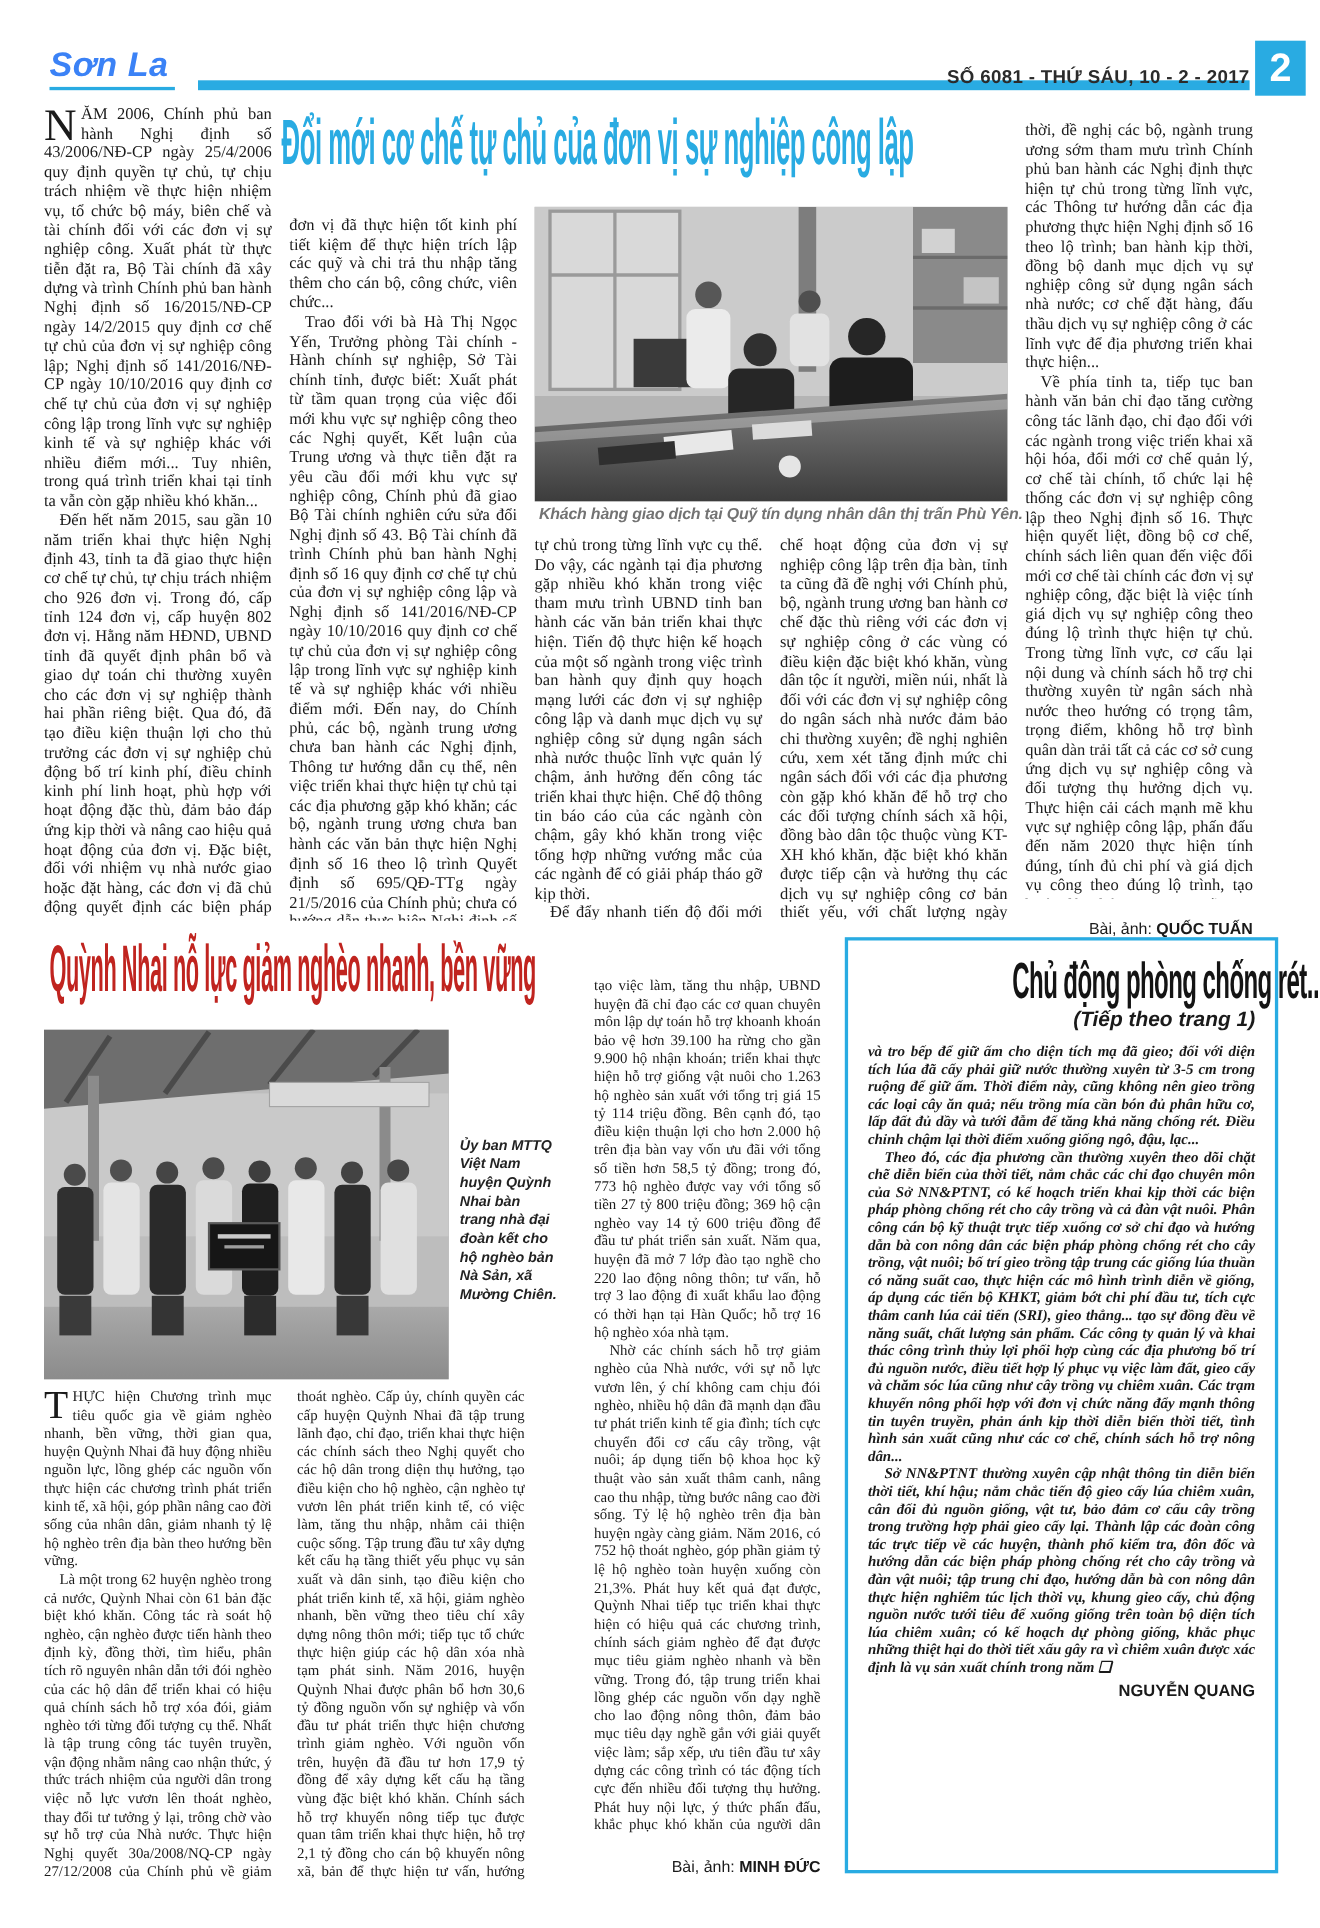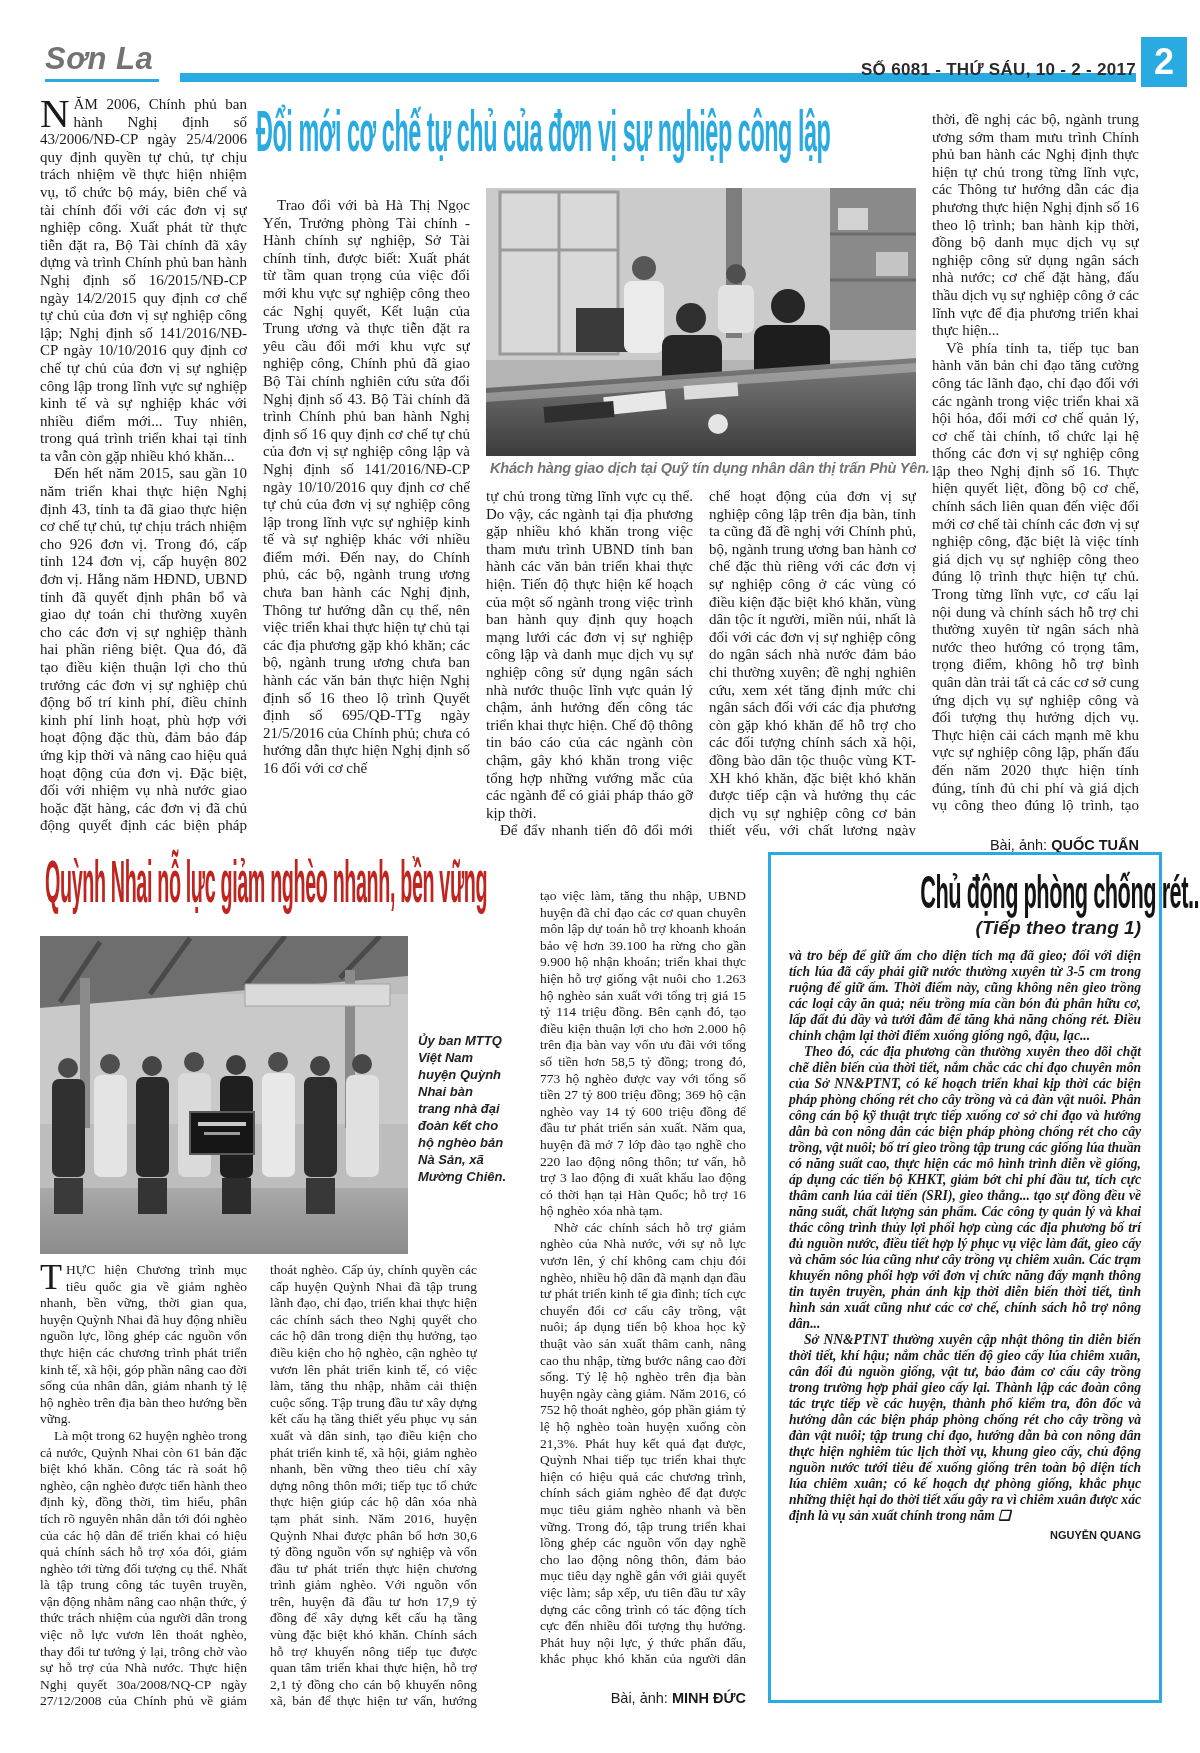--- a/index.html
+++ b/index.html
@@ -2,21 +2,21 @@
 <html><head>
 <meta charset="utf-8">
 <style>
   html,body{margin:0;padding:0;background:#e9e9e9;}
   .page{position:relative;width:1200px;height:1753px;background:#ffffff;
         font-family:"Liberation Serif",serif;color:#1a1a1a;overflow:hidden;margin:0 auto;}
   .abs{position:absolute;}
 
   
   .logo{font-family:"Liberation Sans",sans-serif;font-weight:bold;font-style:italic;
-        font-size:31px;color:#737373;letter-spacing:0.5px;
+        font-size:31px;color:#3b82f6;letter-spacing:0.5px;
         border-bottom:3px solid #29abe2;padding:0 6px 3px 0;line-height:34px;}
   .hbar{background:#29abe2;height:9px;}
   .issue{font-family:"Liberation Sans",sans-serif;font-weight:bold;font-size:17px;
          color:#2b2b2b;text-align:right;letter-spacing:0.3px;}
   .pagebox{background:#29abe2;color:#fff;font-family:"Liberation Sans",sans-serif;
            font-weight:bold;font-size:36px;display:flex;align-items:center;justify-content:center;}
 
   
   .hwrap{overflow:visible;white-space:nowrap;}
   .h-inner{display:inline-block;font-family:"Liberation Sans",sans-serif;font-weight:bold;
@@ -44,21 +44,21 @@
           margin-top:20px;}
   .byline .bname{font-weight:bold;}
 
   
   .box{border:3px solid #29abe2;background:#fff;box-sizing:border-box;padding:12px 18px 10px;}
   .box-sub{font-family:"Liberation Sans",sans-serif;font-weight:bold;font-style:italic;
            font-size:19px;text-align:right;margin:4px 0 9px;}
   .box-body p{font-size:13.6px;line-height:16px;font-weight:bold;font-style:italic;
               text-align:justify;}
   .box-body p.ind{text-indent:15px;}
-  .box .byline{font-size:11px;margin-top:5px;}
+  .box .byline{font-size:15px;margin-top:5px;}
 
   .photo{overflow:hidden;background:#b5b5b5;}
   .photo svg{display:block;}
 </style>
 </head>
 <body>
 
 <div class="page">
 
   <header>
@@ -73,20 +73,21 @@
     <div class="abs hwrap" style="left:256px;top:98px;width:668px;height:82px;">
       <span class="h-inner h1-inner">Đổi mới cơ chế tự chủ của đơn vị sự nghiệp công lập</span>
     </div>
 
     <div class="abs colA1" style="left:40px;top:96px;width:207px;height:740px;">
       <p><span class="dropcap">N</span><span>ĂM 2006, Chính phủ ban hành Nghị định số 43/2006/NĐ-CP ngày 25/4/2006 quy định quyền tự chủ, tự chịu trách nhiệm về thực hiện nhiệm vụ, tổ chức bộ máy, biên chế và tài chính đối với các đơn vị sự nghiệp công. Xuất phát từ thực tiễn đặt ra, Bộ Tài chính đã xây dựng và trình Chính phủ ban hành Nghị định số 16/2015/NĐ-CP ngày 14/2/2015 quy định cơ chế tự chủ của đơn vị sự nghiệp công lập; Nghị định số 141/2016/NĐ-CP ngày 10/10/2016 quy định cơ chế tự chủ của đơn vị sự nghiệp công lập trong lĩnh vực sự nghiệp kinh tế và sự nghiệp khác với nhiều điểm mới... Tuy nhiên, trong quá trình triển khai tại tỉnh ta vẫn còn gặp nhiều khó khăn...</span></p>
       <p class="ind">Đến hết năm 2015, sau gần 10 năm triển khai thực hiện Nghị định 43, tỉnh ta đã giao thực hiện cơ chế tự chủ, tự chịu trách nhiệm cho 926 đơn vị. Trong đó, cấp tỉnh 124 đơn vị, cấp huyện 802 đơn vị. Hằng năm HĐND, UBND tỉnh đã quyết định phân bổ và giao dự toán chi thường xuyên cho các đơn vị sự nghiệp thành hai phần riêng biệt. Qua đó, đã tạo điều kiện thuận lợi cho thủ trưởng các đơn vị sự nghiệp chủ động bố trí kinh phí, điều chỉnh kinh phí linh hoạt, phù hợp với hoạt động đặc thù, đảm bảo đáp ứng kịp thời và nâng cao hiệu quả hoạt động của đơn vị. Đặc biệt, đối với nhiệm vụ nhà nước giao hoặc đặt hàng, các đơn vị đã chủ động quyết định các biện pháp thực hiện để đảm bảo chất lượng, tiến độ công việc. Nhiều</p>
     </div>
 
     <div class="abs colA1" style="left:263px;top:197px;width:207px;height:640px;">
+      <p>đơn vị đã thực hiện tốt kinh phí tiết kiệm để thực hiện trích lập các quỹ và chi trả thu nhập tăng thêm cho cán bộ, công chức, viên chức...</p>
       <p class="ind">Trao đổi với bà Hà Thị Ngọc Yến, Trưởng phòng Tài chính - Hành chính sự nghiệp, Sở Tài chính tỉnh, được biết: Xuất phát từ tầm quan trọng của việc đổi mới khu vực sự nghiệp công theo các Nghị quyết, Kết luận của Trung ương và thực tiễn đặt ra yêu cầu đổi mới khu vực sự nghiệp công, Chính phủ đã giao Bộ Tài chính nghiên cứu sửa đổi Nghị định số 43. Bộ Tài chính đã trình Chính phủ ban hành Nghị định số 16 quy định cơ chế tự chủ của đơn vị sự nghiệp công lập và Nghị định số 141/2016/NĐ-CP ngày 10/10/2016 quy định cơ chế tự chủ của đơn vị sự nghiệp công lập trong lĩnh vực sự nghiệp kinh tế và sự nghiệp khác với nhiều điểm mới. Đến nay, do Chính phủ, các bộ, ngành trung ương chưa ban hành các Nghị định, Thông tư hướng dẫn cụ thể, nên việc triển khai thực hiện tự chủ tại các địa phương gặp khó khăn; các bộ, ngành trung ương chưa ban hành các văn bản thực hiện Nghị định số 16 theo lộ trình Quyết định số 695/QĐ-TTg ngày 21/5/2016 của Chính phủ; chưa có hướng dẫn thực hiện Nghị định số 16 đối với cơ chế</p>
     </div>
 
     <div class="abs photo" style="left:486px;top:188px;width:430px;height:268px;">
       <svg viewBox="0 0 430 268" width="430" height="268">
         <defs>
           <linearGradient id="deskg" x1="0" y1="0" x2="0" y2="1">
             <stop offset="0" stop-color="#7c7c7c"></stop>
               <stop offset="1" stop-color="#3c3c3c"></stop>
           </linearGradient>

